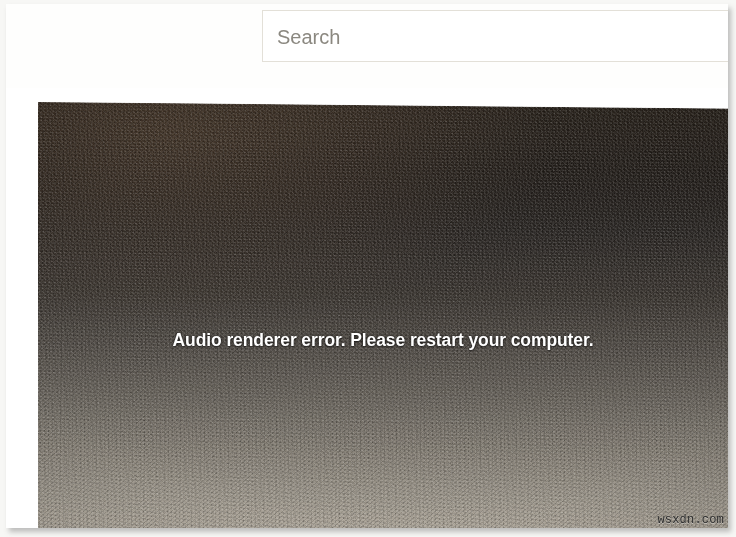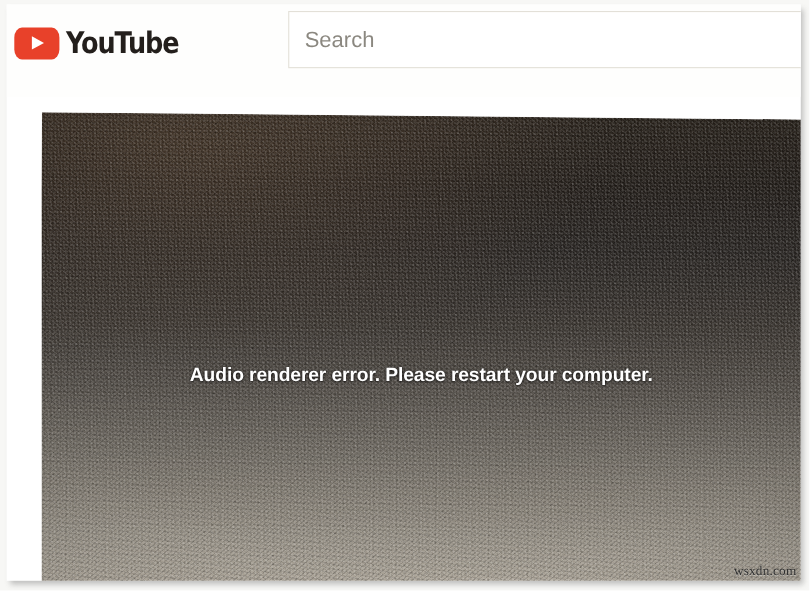--- a/index.html
+++ b/index.html
@@ -234,41 +234,37 @@
     width: 58px;
     height: 62px;
     z-index: 2;
   }
 
   
   .credit {
     position: absolute;
     right: 4px;
     bottom: 1px;
-    font-family: Liberation Serif, serif;
+    font-family: Liberation Mono, monospace;
     font-size: 12px;
     color: #2f2f2f;
     letter-spacing: 0.2px;
     z-index: 9;
     text-shadow: 0 1px 0 rgba(255,255,255,0.35);
   }
 </style>
 </head>
 <body>
 
 <div id="screenshot">
 
   <div class="page-frame">
 
     <div class="masthead">
 
-      <div class="yt-logo">
-        <span class="yt-play-badge"></span>
-        <span class="yt-wordmark">YouTube</span>
-      </div>
 
       <div class="search-box">
         <input class="search-input" type="text" placeholder="Search" style="">
       </div>
 
     </div>
 
     <div class="video-stage">
 
       <div class="video-skew">

